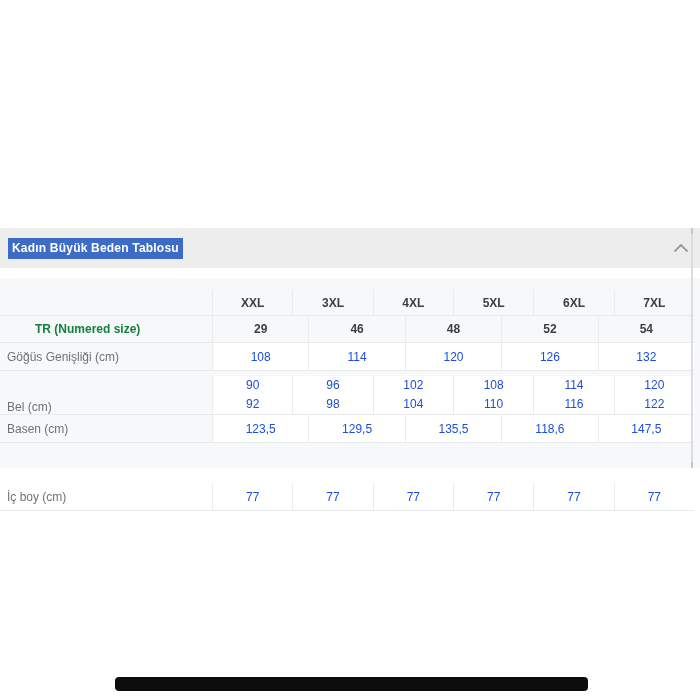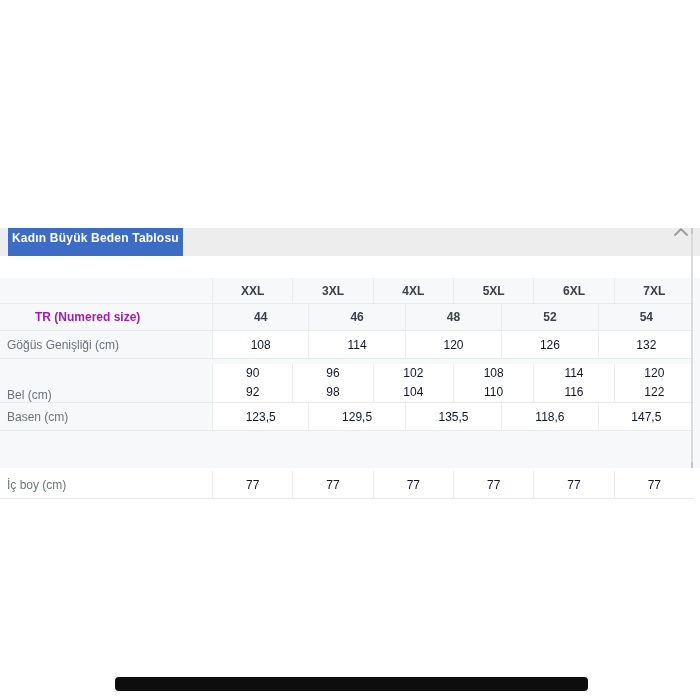--- a/index.html
+++ b/index.html
@@ -7,24 +7,24 @@
     width:700px; height:700px;
     background:#ffffff;
     font-family:"Liberation Sans", sans-serif;
     position:relative;
     overflow:hidden;
   }
 
   
   .accordion-bar {
     position:absolute; left:0; top:228px;
-    width:700px; height:28px;
+    width:700px; height:40px;
     background:#ededee;
     box-sizing:border-box;
-    display:flex; justify-content:space-between;
+    display:flex; align-items:center; justify-content:space-between;
     padding:0 12px 0 8px;
     cursor:pointer;
   }
   .title-hl {
     background:#3c6cc4;
     color:#ffffff;
     font-size:12px;
     font-weight:bold;
     letter-spacing:.2px;
     padding:3px 4px 4px 4px;
@@ -49,32 +49,32 @@
     display:flex; align-items:center;
     padding-left:7px;
     font-size:12px;
     color:#6d727a;
   }
   .val-cell {
     flex:1;
     box-sizing:border-box;
     display:flex; align-items:center; justify-content:center;
     font-size:12px;
-    color:#0f172a;
+    color:#1d4ed8;
     border-left:1px solid #ececee;
   }
   .trow.head .val-cell,
   .trow.strong .val-cell {
     font-weight:bold;
     color:#3b4048;
     background:transparent;
   }
   .trow.strong .label-cell {
     font-weight:bold;
-    color:#a21caf;
+    color:#15803d;
     padding-left:35px;
   }
   .trow.data .val-cell { background:#ffffff; }
   .val-cell.multiline {
     white-space:pre-line;
     text-align:center;
     line-height:19px;
     margin-top:40px;
   }
 
@@ -102,32 +102,32 @@
 <div class="accordion-bar">
   <span class="title-hl">Kadın Büyük Beden Tablosu</span>
   <span>
     <svg class="chev" width="14" height="8" viewBox="0 0 14 8">
       <polyline points="1,7 7,1 13,7" fill="none" stroke="#9b9ba0" stroke-width="1.8" stroke-linecap="round" stroke-linejoin="round"></polyline>
     </svg>
   </span>
 </div>
 
 <div class="section">
-    <div class="trow head" style="height: 26px;">
+    <div class="trow head" style="height: 26px; margin-top: 12px;">
       <div class="label-cell"></div>
       <div class="val-cell">XXL</div>
       <div class="val-cell">3XL</div>
       <div class="val-cell">4XL</div>
       <div class="val-cell">5XL</div>
       <div class="val-cell">6XL</div>
       <div class="val-cell">7XL</div>
     </div>
     <div class="trow strong" style="height: 27px;">
       <div class="label-cell">TR (Numered size)</div>
-      <div class="val-cell">44</div>
+      <div class="val-cell">29</div>
       <div class="val-cell">46</div>
       <div class="val-cell">48</div>
       <div class="val-cell">52</div>
       <div class="val-cell">54</div>
     </div>
     <div class="trow data" style="height: 28px;">
       <div class="label-cell">Göğüs Genişliği (cm)</div>
       <div class="val-cell">108</div>
       <div class="val-cell">114</div>
       <div class="val-cell">120</div>

